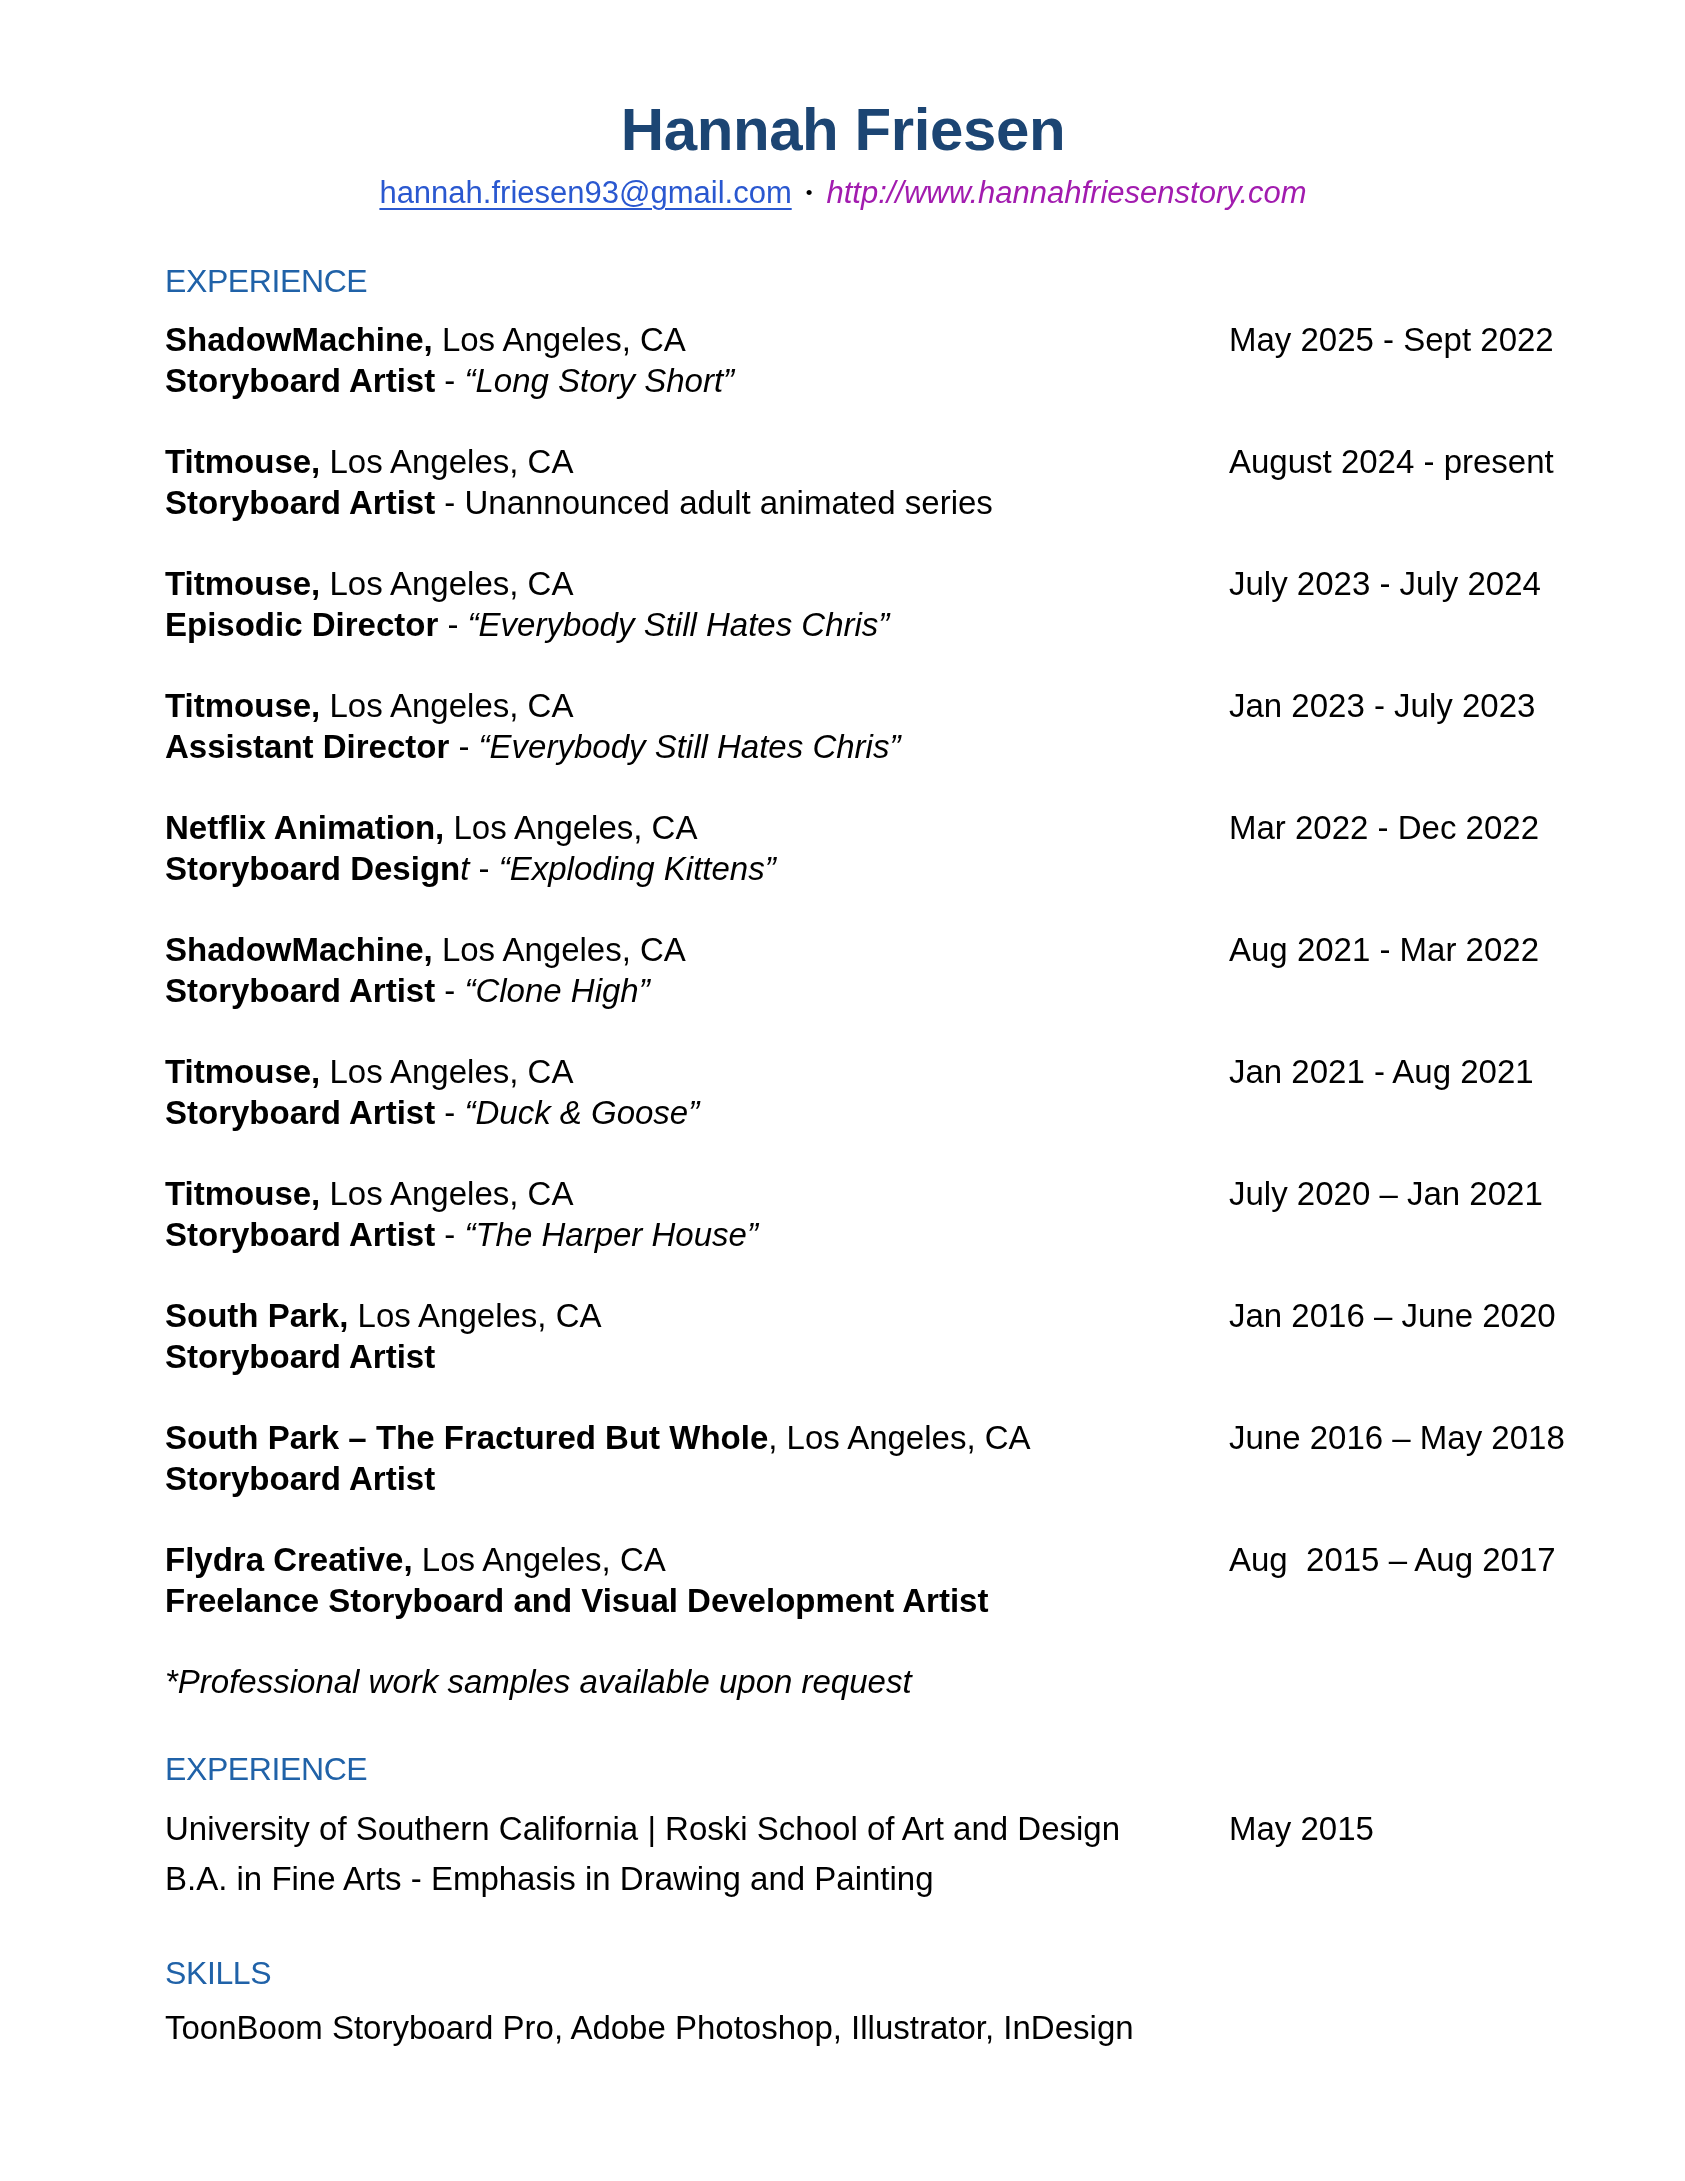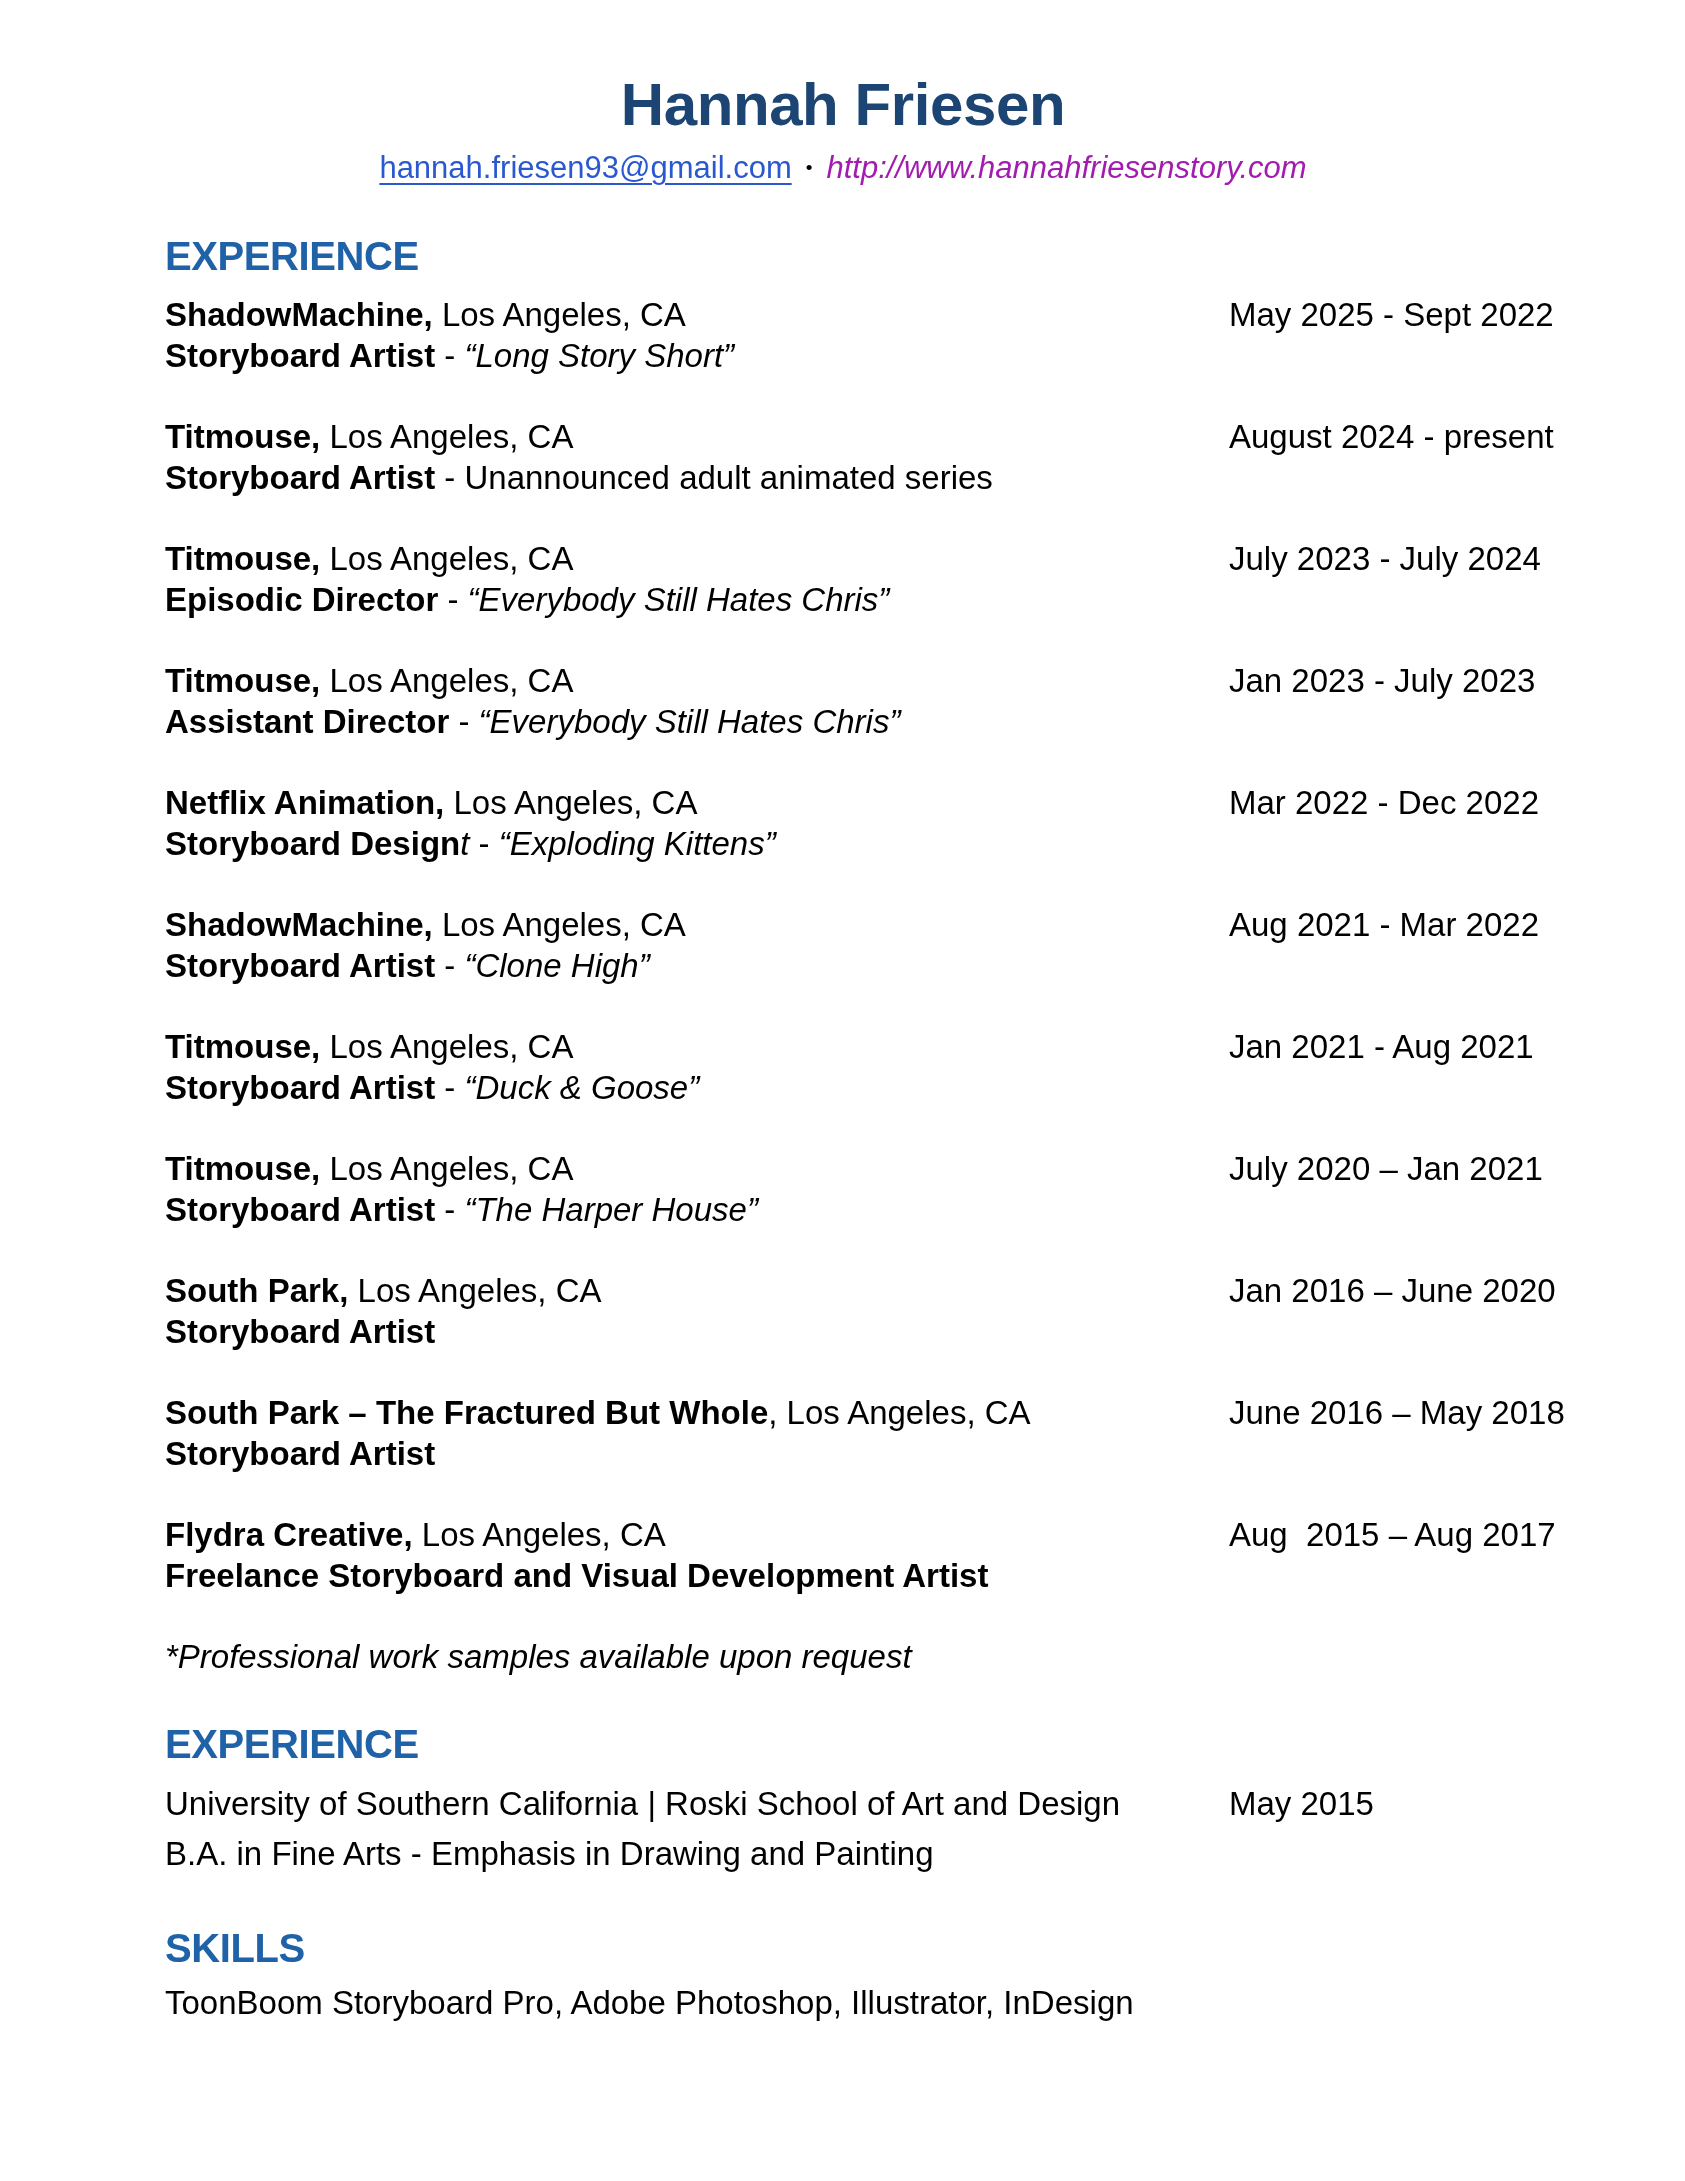--- a/index.html
+++ b/index.html
@@ -8,43 +8,43 @@
     width: 1685px;
     height: 2181px;
     box-sizing: border-box;
     background: #ffffff;
     padding: 0 164px 0 165px;
     overflow: hidden;
     font-family: "Liberation Sans", "DejaVu Sans", sans-serif;
     color: #000000;
     font-size: 33px;
   }
-  .header { padding-top: 70px; text-align: center; }
+  .header { padding-top: 95px; text-align: center; }
   .name {
     font-size: 60px;
     font-weight: bold;
     line-height: 1.15;
     color: var(--color-name, #1C4573);
     letter-spacing: -0.4px;
   }
   .contact { margin-top: 8.8px; line-height: 39px; font-size: 31px; }
   .email {
     color: var(--color-link, #2A58D0);
     text-decoration: underline;
     text-decoration-thickness: 2.2px;
     text-underline-offset: 5.3px;
     cursor: pointer;
   }
   .dot { font-size: 0.62em; vertical-align: 0.18em; margin: 0 14px; color: #000; }
   .url { color: #a21caf; font-style: italic; }
 
   h2.sec-title {
     margin: 0;
-    font-size: 40px;
-    font-weight: bold;
+    font-size: 32px;
+    font-weight: normal;
     line-height: 47px;
     color: var(--color-heading, #2062A8);
     letter-spacing: -0.4px;
   }
   h2.exp-title { margin-top: 46px; margin-bottom: 14px; }
   h2.edu-title { margin-top: 44px; margin-bottom: 10.5px; }
   h2.skills-title { margin-top: 46px; margin-bottom: 10.5px; }
 
   .entries { }
   .entry { margin-bottom: 40px; }

